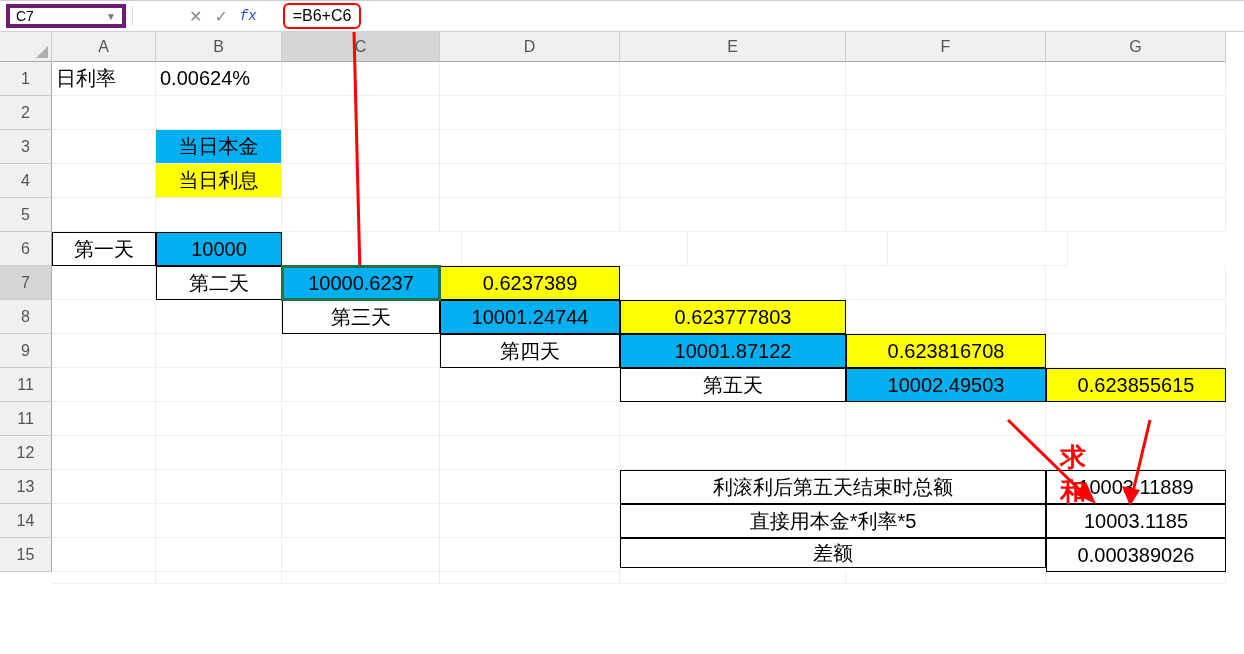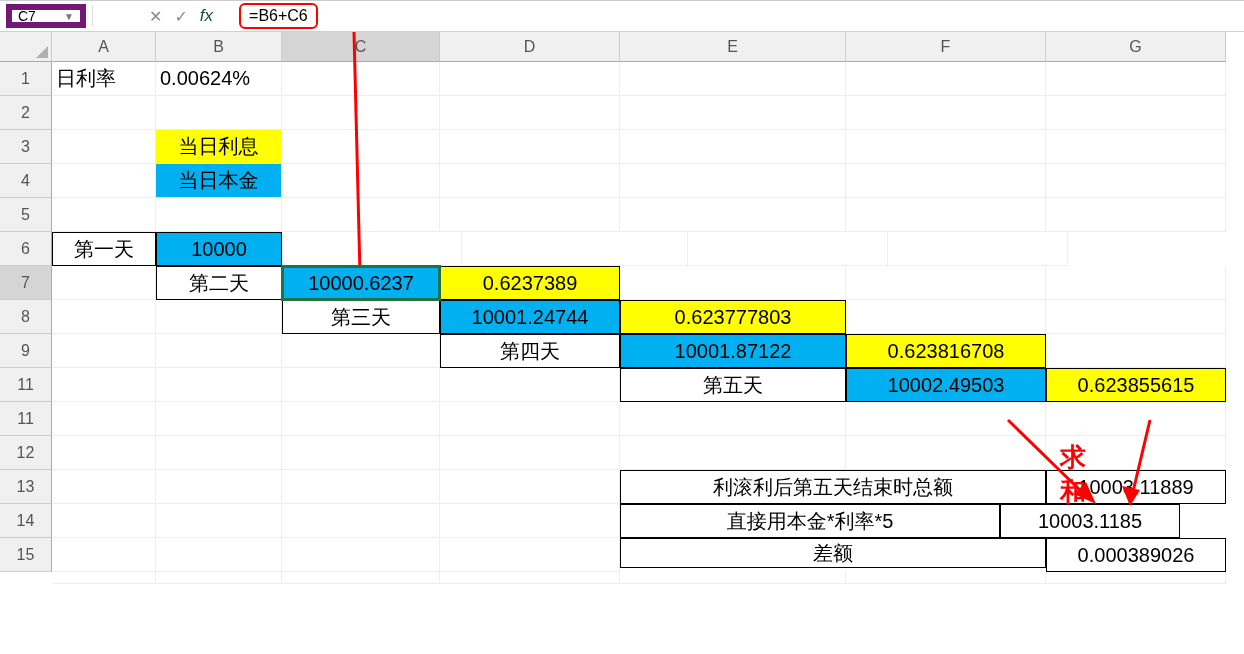--- a/index.html
+++ b/index.html
@@ -15,36 +15,36 @@
     display: flex;
     align-items: center;
     height: 32px;
     border-top: 1px solid #ccc;
     border-bottom: 1px solid #d0d0d0;
     background: #fff;
     padding: 0 6px;
     gap: 6px;
   }
   .name-box {
-    width: 80px;
+    width: 120px;
     height: 24px;
-    border: 6px solid #701a75;
+    border: 4px solid #701a75;
     background: #fff;
     display: flex;
     align-items: center;
     padding: 0 6px;
     font-size: 14px;
     justify-content: space-between;
   }
   .name-box .caret {
     font-size: 10px;
     color: #777;
   }
   .fb-icons { display: flex; align-items: center; gap: 12px; margin-left: 50px; color: #888; font-size: 16px; }
-  .fb-icons .fx { font-style: italic; font-family: Liberation Sans, sans-serif; font-size: 17px; color: #14532d; }
+  .fb-icons .fx { font-style: italic; font-family: Liberation Mono, monospace; font-size: 14px; color: #1d4ed8; }
   .fb-sep { width: 1px; height: 20px; background: #ddd; }
   .formula-box {
     display: inline-flex;
     align-items: center;
     height: 26px;
     padding: 0 8px;
     border: 2.5px solid #ff0000;
     border-radius: 6px;
     font-size: 16px;
     margin-left: 20px;
@@ -218,30 +218,30 @@
         <div class="cell cA"></div>
         <div class="cell cB"></div>
         <div class="cell cC"></div>
         <div class="cell cD"></div>
         <div class="cell cE"></div>
         <div class="cell cF"></div>
         <div class="cell cG"></div>
       </div>
       <div class="row">
         <div class="cell cA"></div>
+        <div class="cell cB cyan">当日本金</div>
+        <div class="cell cC"></div>
+        <div class="cell cD"></div>
+        <div class="cell cE"></div>
+        <div class="cell cF"></div>
+        <div class="cell cG"></div>
+      </div>
+      <div class="row">
+        <div class="cell cA"></div>
         <div class="cell cB yellow">当日利息</div>
-        <div class="cell cC"></div>
-        <div class="cell cD"></div>
-        <div class="cell cE"></div>
-        <div class="cell cF"></div>
-        <div class="cell cG"></div>
-      </div>
-      <div class="row">
-        <div class="cell cA"></div>
-        <div class="cell cB cyan">当日本金</div>
         <div class="cell cC"></div>
         <div class="cell cD"></div>
         <div class="cell cE"></div>
         <div class="cell cF"></div>
         <div class="cell cG"></div>
       </div>
       <div class="row">
         <div class="cell cA"></div>
         <div class="cell cB"></div>
         <div class="cell cC"></div>
@@ -318,21 +318,21 @@
         <div class="cell cC"></div>
         <div class="cell cD"></div>
         <div class="cell bordered" style="width: 426px; height: 34px;">利滚利后第五天结束时总额</div>
         <div class="cell cG bordered">10003.11889</div>
       </div>
       <div class="row">
         <div class="cell cA"></div>
         <div class="cell cB"></div>
         <div class="cell cC"></div>
         <div class="cell cD"></div>
-        <div class="cell bordered" style="width: 380px; height: 34px;">直接用本金*利率*5</div>
+        <div class="cell bordered" style="width: 426px; height: 34px;">直接用本金*利率*5</div>
         <div class="cell cG bordered">10003.1185</div>
       </div>
       <div class="row">
         <div class="cell cA"></div>
         <div class="cell cB"></div>
         <div class="cell cC"></div>
         <div class="cell cD"></div>
         <div class="cell bordered" style="width: 426px; height: 30px;">差额</div>
         <div class="cell cG bordered">0.000389026</div>
       </div>

